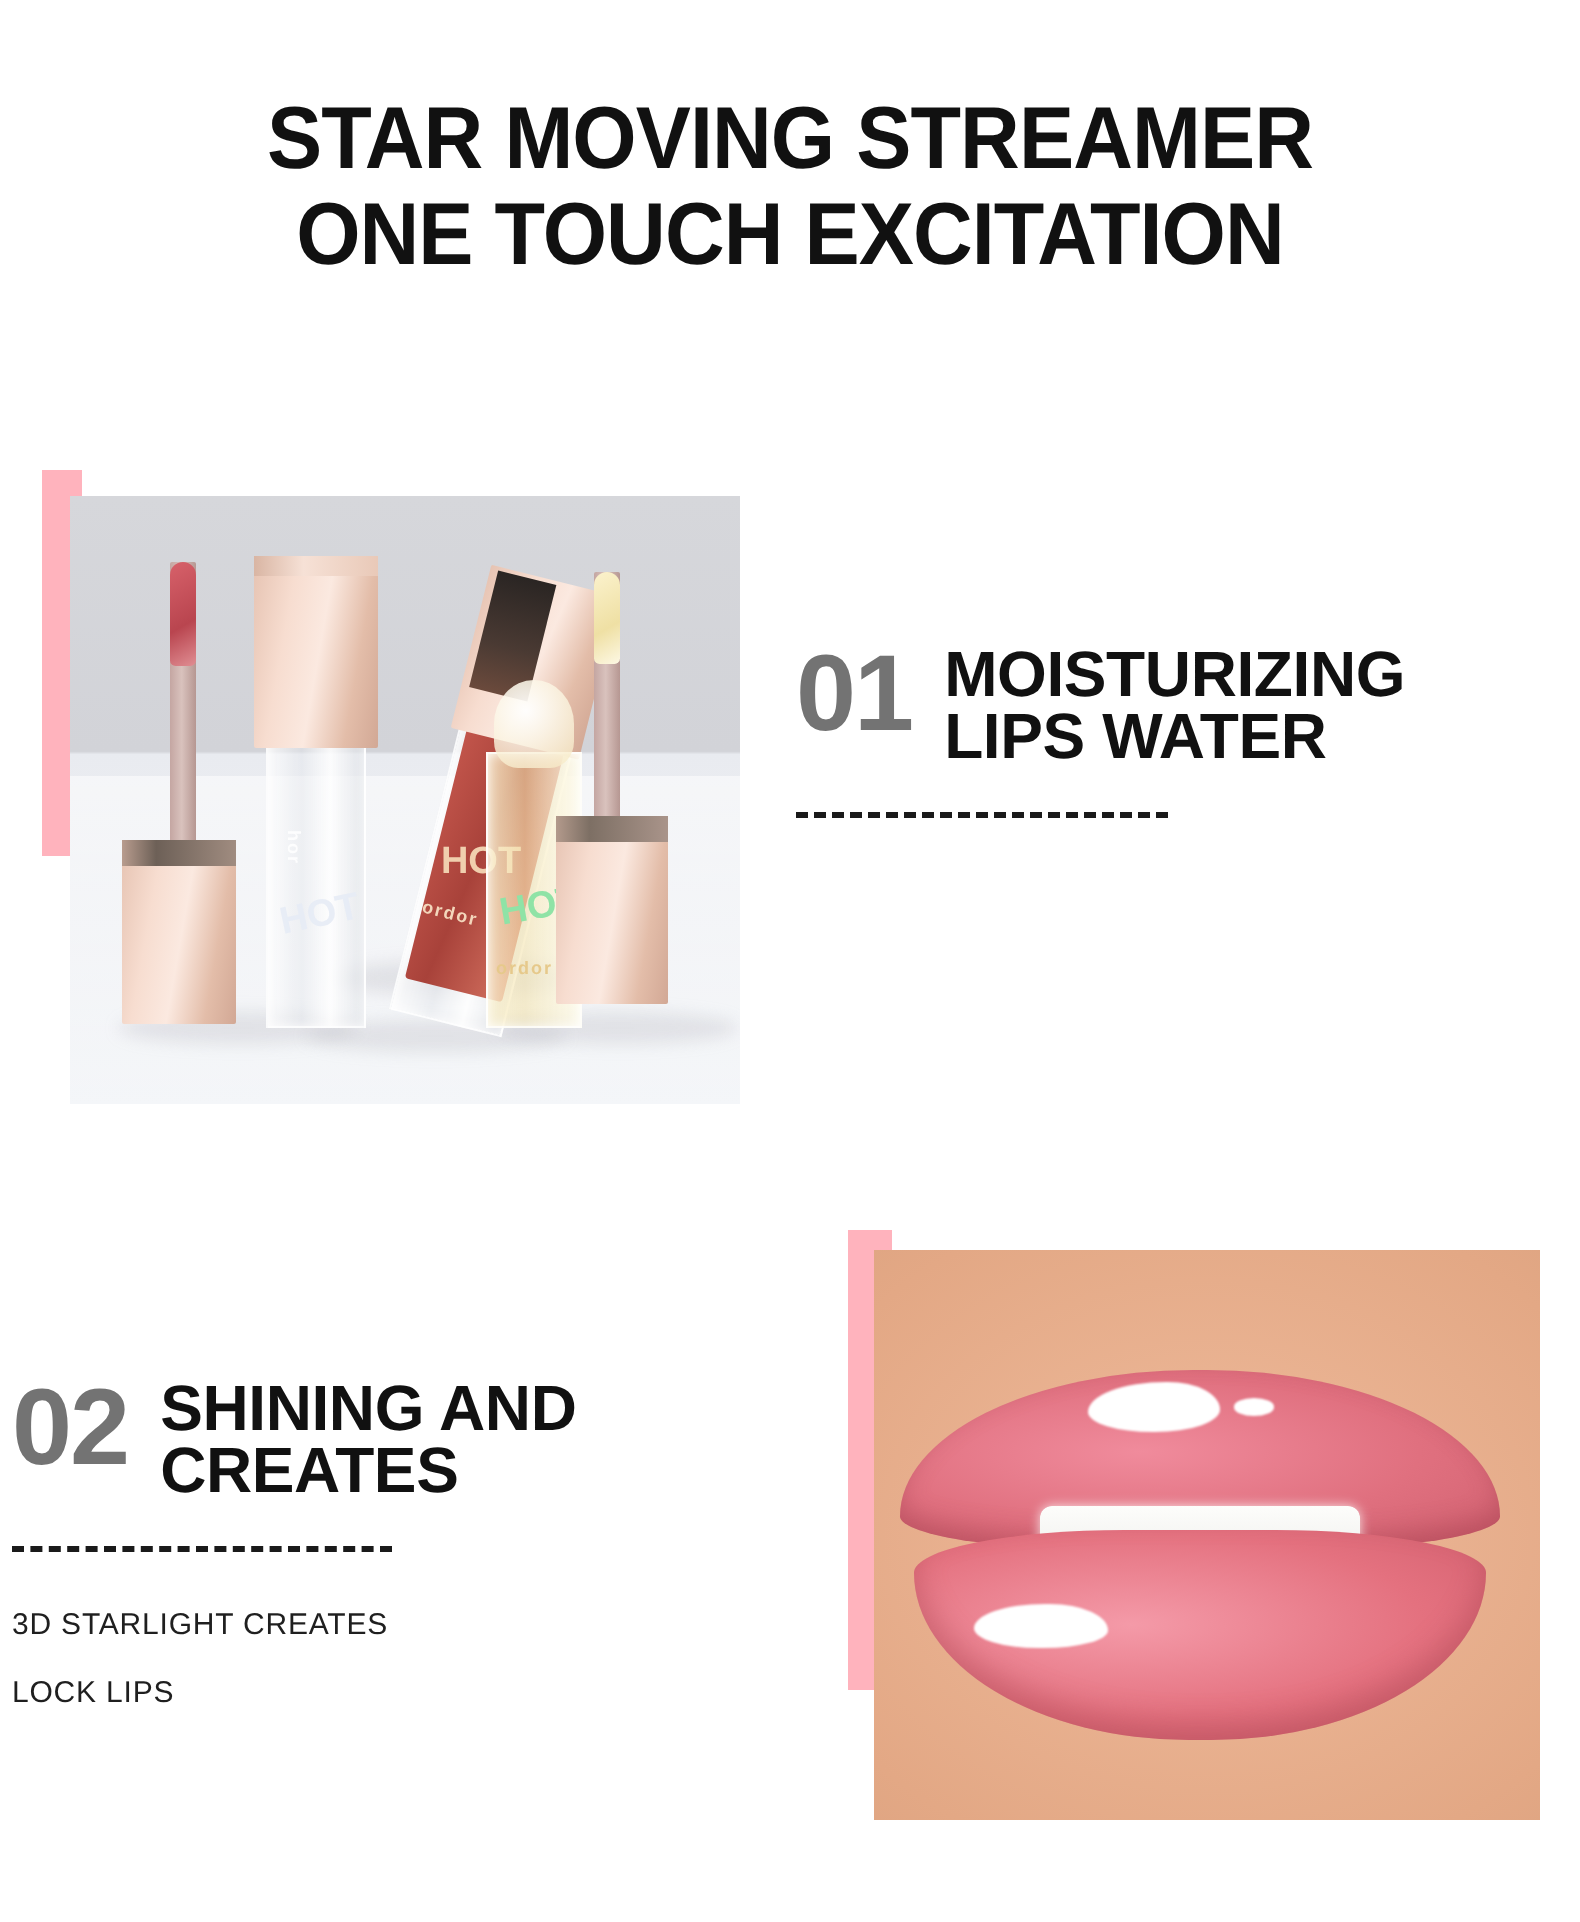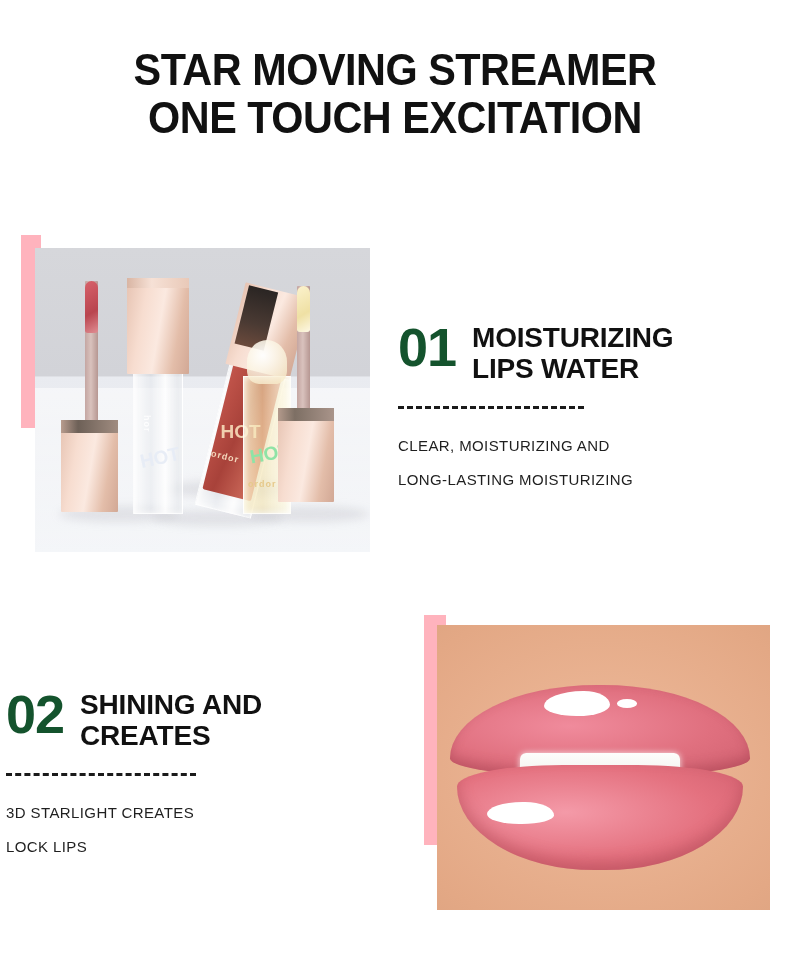--- a/index.html
+++ b/index.html
@@ -117,26 +117,26 @@
 
   
   .feature { position:absolute; }
   #feature-01 { left:398px; top:318px; width:385px; }
   #feature-02 { left:6px; top:685px; width:385px; }
 
   .feature-head { display:flex; align-items:flex-start; }
   .feature-num {
     font-family:"Liberation Sans", sans-serif;
     font-weight:700; font-size:54px; line-height:58px;
-    color:#14532d; letter-spacing:-1px;
+    color:#737373; letter-spacing:-1px;
     margin-right:16px;
   }
   .feature-title {
     font-family:"Liberation Sans", sans-serif;
-    font-weight:700; font-size:28px; line-height:31px;
+    font-weight:700; font-size:32px; line-height:31px;
     color:#111111; letter-spacing:-0.2px;
     padding-top:4px;
   }
   .feature-title .t2 { display:block; }
 
   .dashed-rule {
     margin-top:22px; width:186px; height:0;
     border-top:3px dashed #1a1a1a;
   }
   #feature-02 .dashed-rule { width:190px; }
@@ -219,24 +219,20 @@
 
   <div class="feature" id="feature-01">
     <div class="feature-head">
       <div class="feature-num">01</div>
       <div class="feature-title">
         <span class="t1">MOISTURIZING</span>
         <span class="t2">LIPS WATER</span>
       </div>
     </div>
     <div class="dashed-rule"></div>
-    <div class="feature-desc">
-      <span>CLEAR, MOISTURIZING AND</span>
-      <span>LONG-LASTING MOISTURIZING</span>
-    </div>
   </div>
 
   <div class="feature" id="feature-02">
     <div class="feature-head">
       <div class="feature-num">02</div>
       <div class="feature-title">
         <span class="t1">SHINING AND</span>
         <span class="t2">CREATES</span>
       </div>
     </div>

